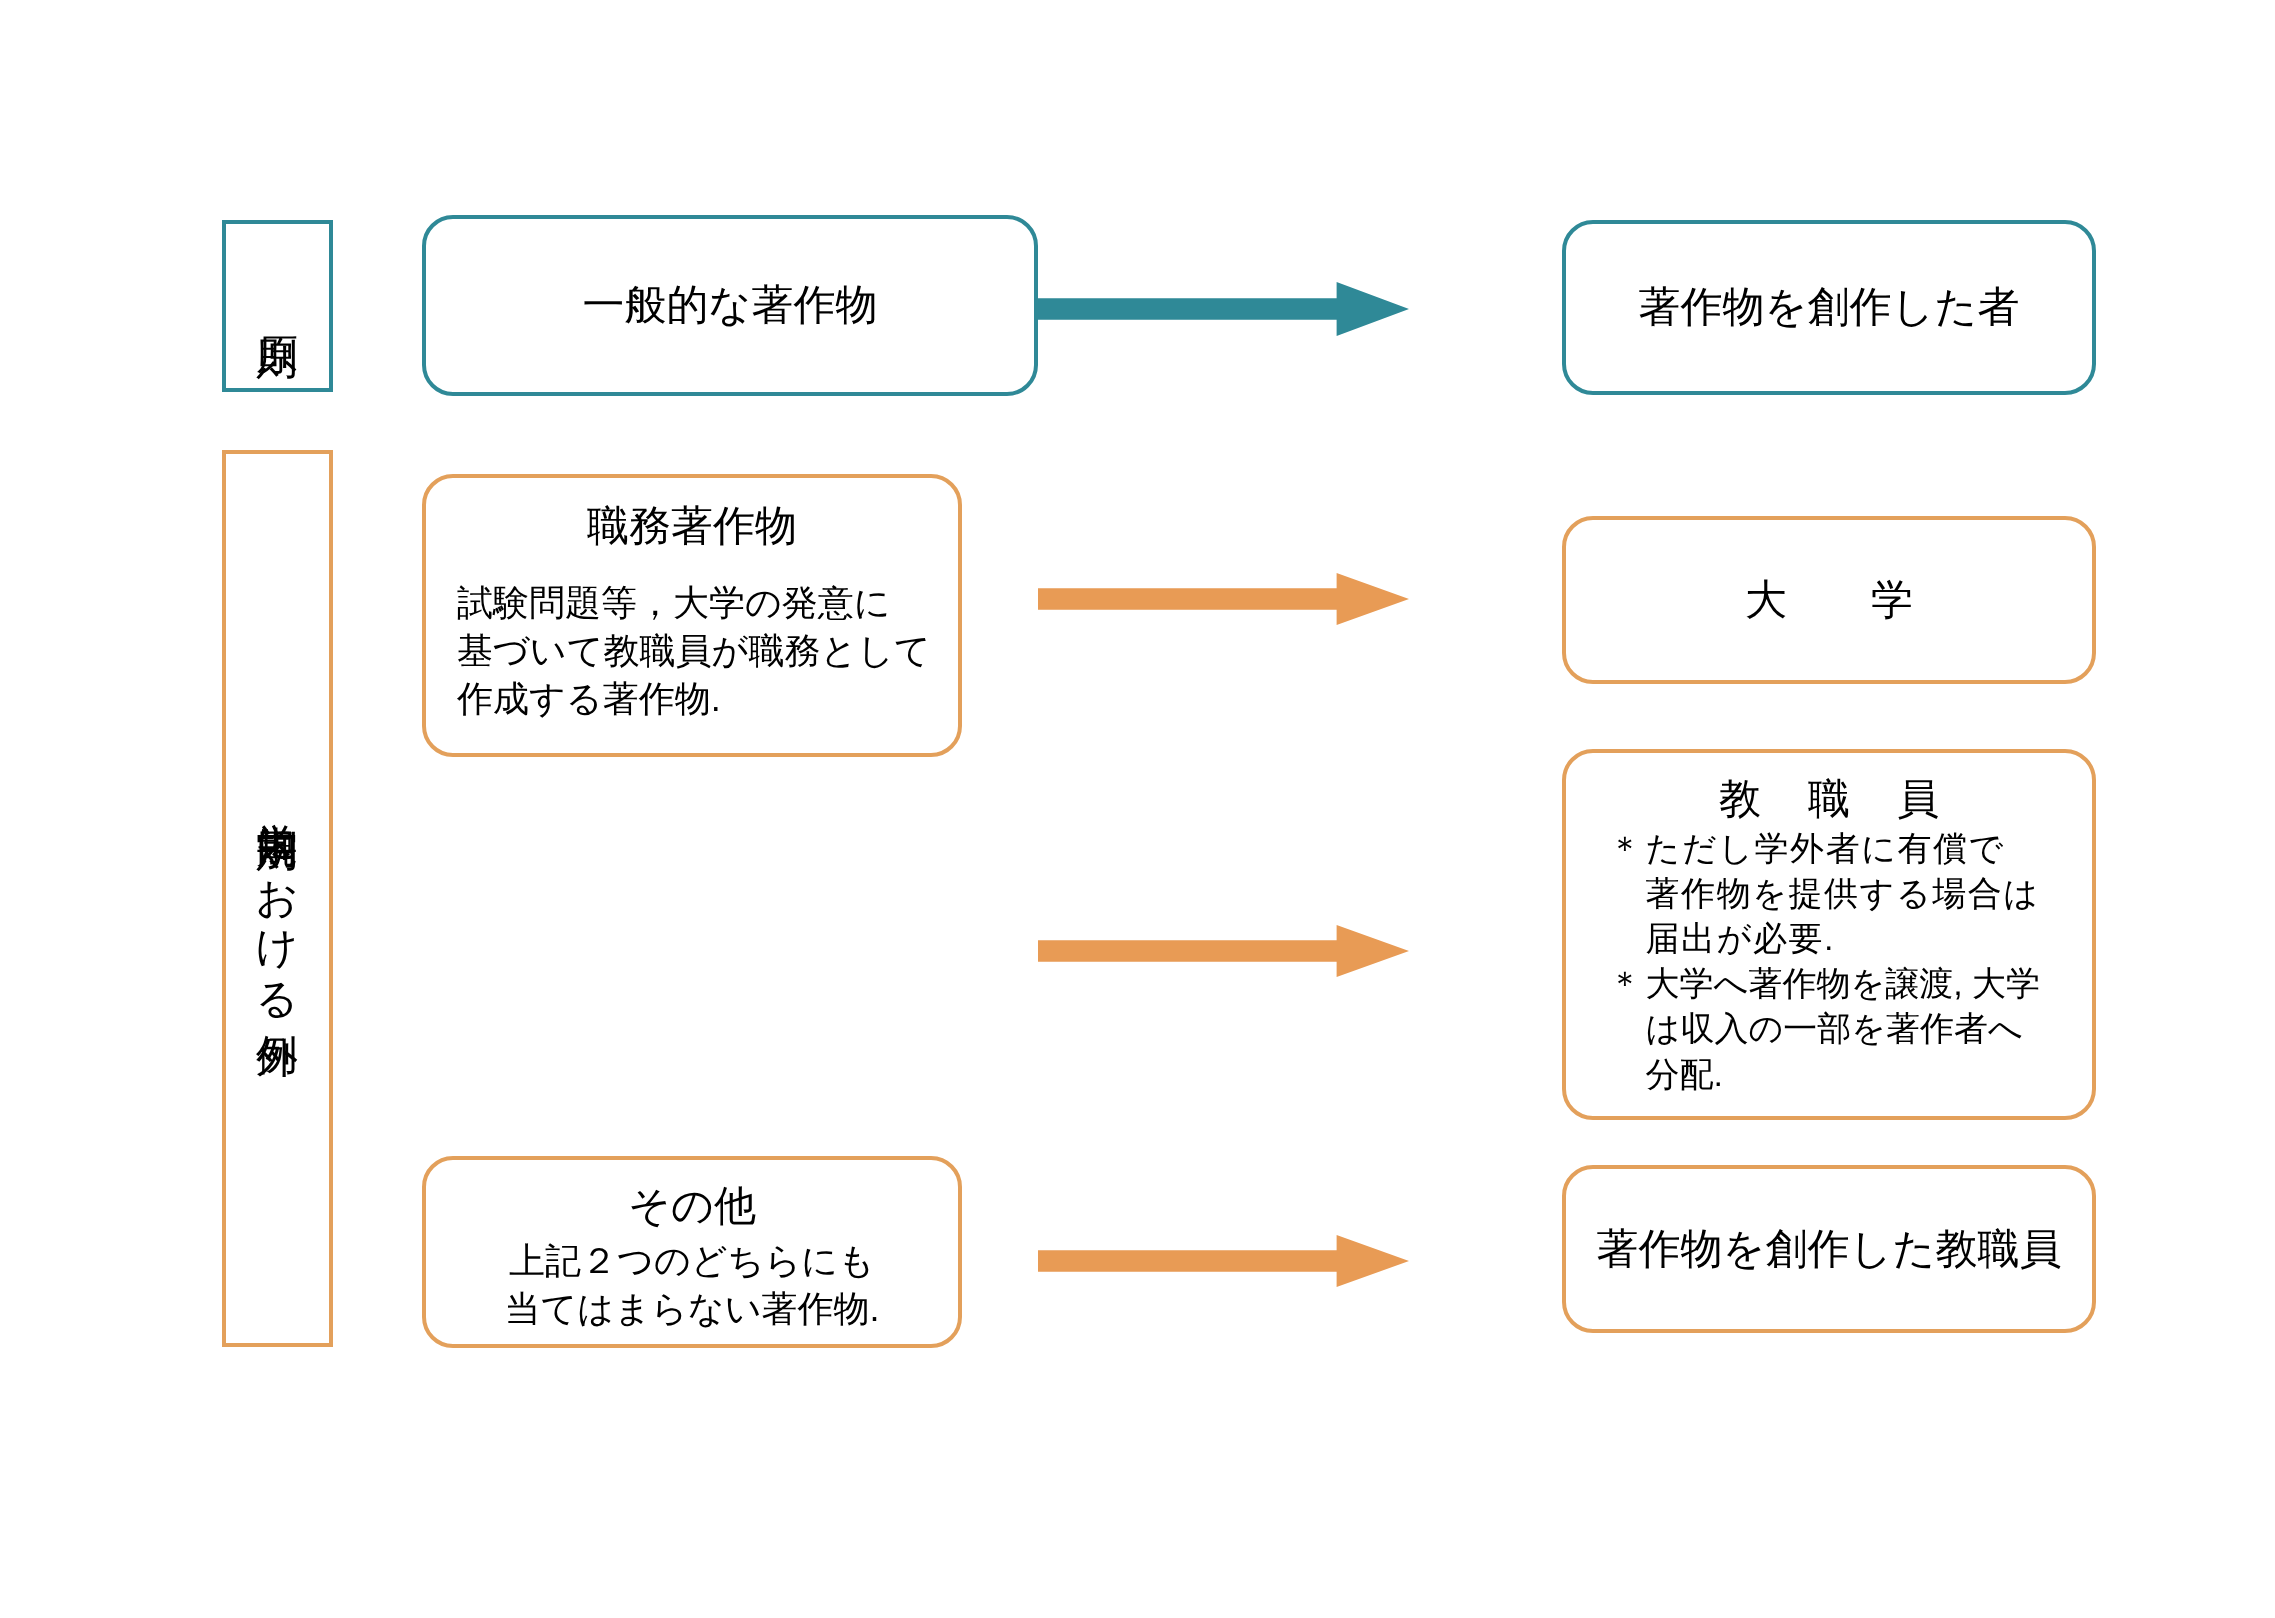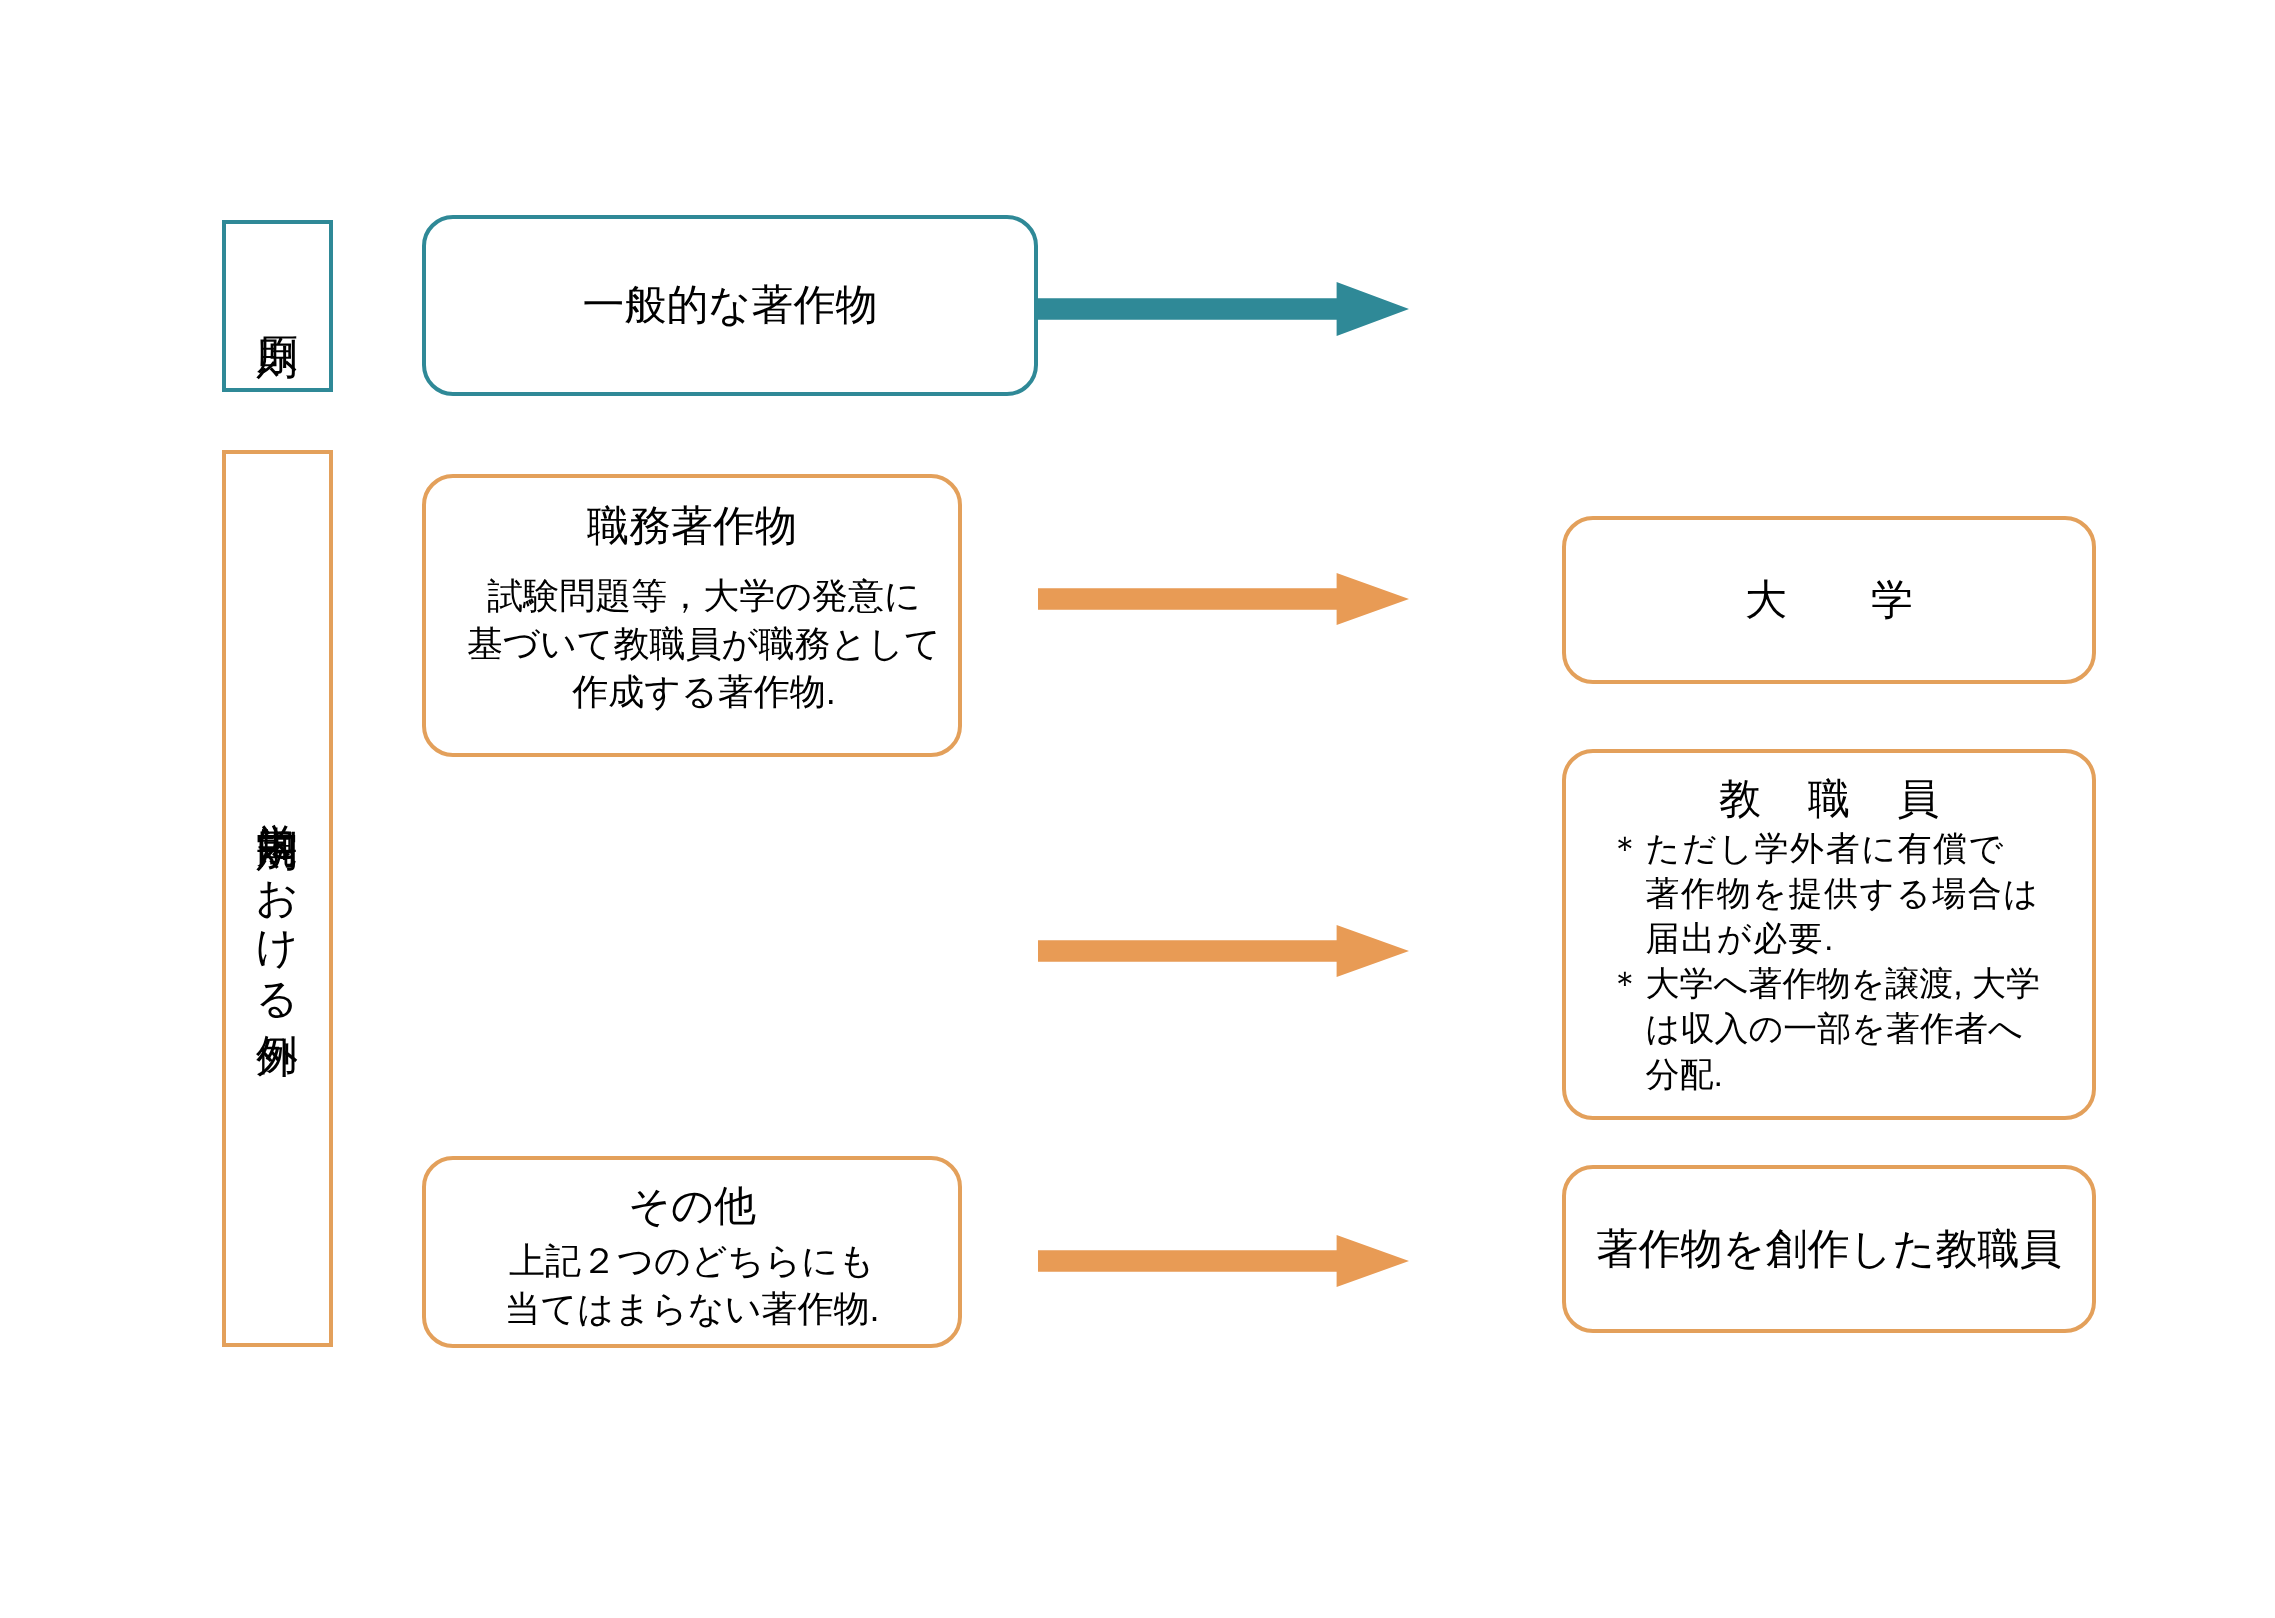--- a/index.html
+++ b/index.html
@@ -141,24 +141,27 @@
   <div class="box rounded teal-border" style="left:422px; top:215px; width:616px; height:181px;">
     <div class="single-line">一般的な著作物</div>
   </div>
 
   <div class="arrow" style="left:1038px; top:282px; width:371px; height:54px;">
     <svg viewBox="0 0 410 60" preserveAspectRatio="none" aria-hidden="true">
       <polygon points="0,18 330,18 330,0 410,30 330,60 330,42 0,42" fill="#2F8997"></polygon>
     </svg>
   </div>
 
+  <div class="box rounded teal-border" style="left:1562px; top:220px; width:534px; height:175px;">
+    <div class="single-line">著作物を創作した者</div>
+  </div>
 
   <div class="box rounded orange-border" style="left:422px; top:474px; width:540px; height:283px; justify-content:flex-start; padding-top:22px;">
     <div class="box-title">職務著作物</div>
-    <div class="box-body body-wrap" style="padding-left:31px; padding-right:7px; margin-top:19px;text-align:center;">試験問題等，大学の発意に
+    <div class="box-body body-wrap" style="padding-left:31px; padding-right:7px; margin-top:26px;">試験問題等，大学の発意に
 基づいて教職員が職務として
 作成する著作物.</div>
   </div>
 
   <div class="arrow" style="left:1038px; top:573px; width:371px; height:52px;">
     <svg viewBox="0 0 410 58" preserveAspectRatio="none" aria-hidden="true">
       <polygon points="0,17 330,17 330,0 410,29 330,58 330,41 0,41" fill="#E89B55"></polygon>
     </svg>
   </div>
 

